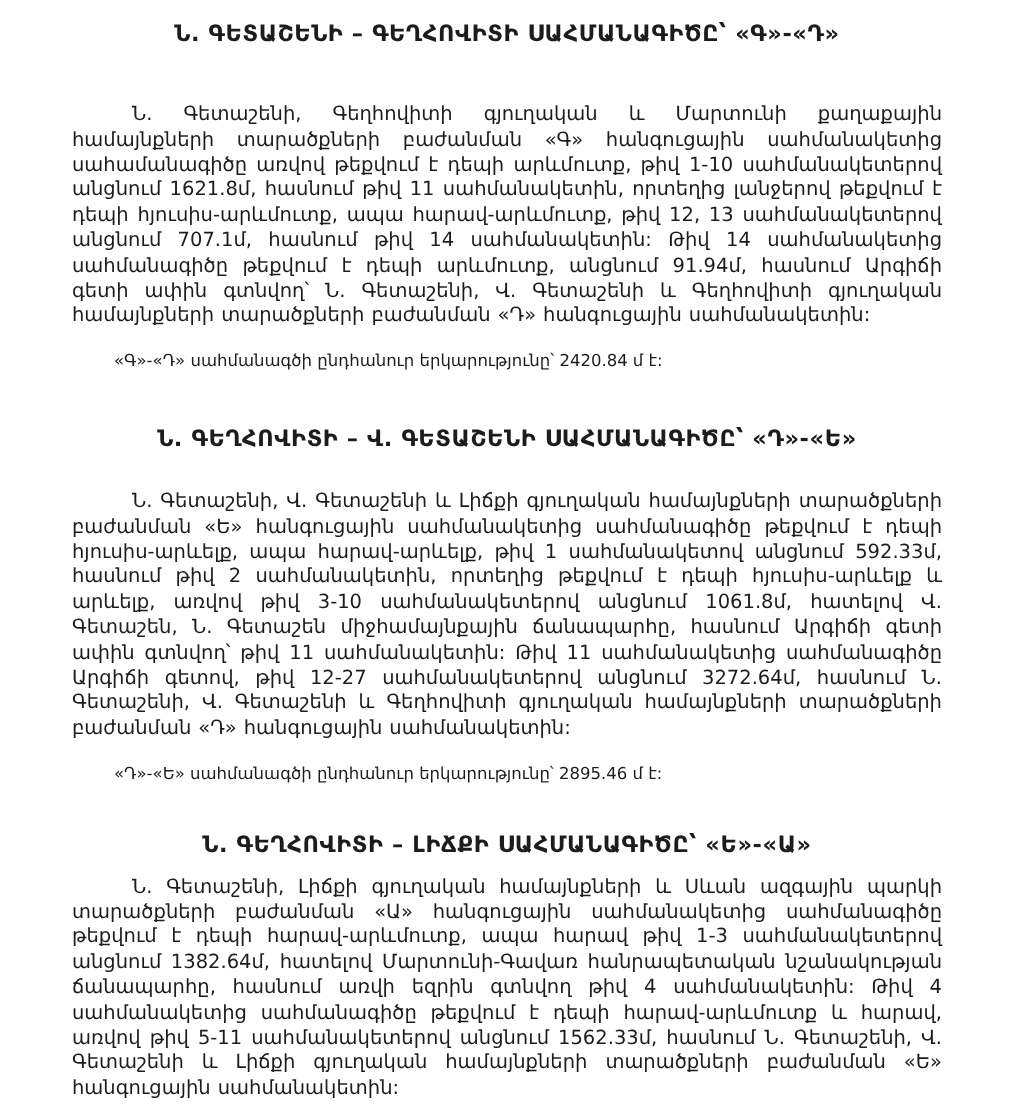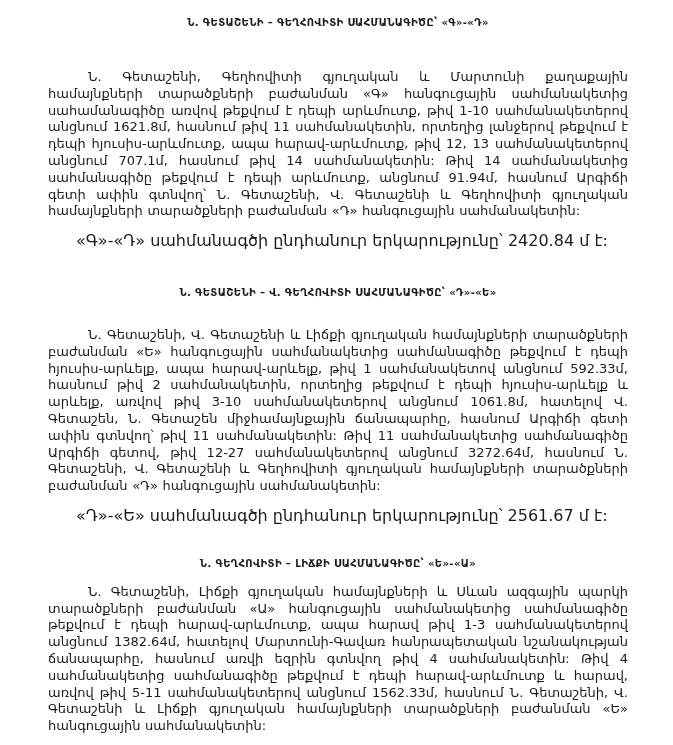--- a/index.html
+++ b/index.html
@@ -16,21 +16,21 @@
   }
   .doc {
     padding: 10px 33px 0 36px;
   }
   .section {
     margin: 0;
   }
   .section-title {
     text-align: center;
     font-weight: bold;
-    font-size: 10px;
+    font-size: 15px;
     letter-spacing: 0.4px;
     line-height: 17px;
     margin: 0;
   }
   .section-title.first {
     margin-top: 4px;
     margin-bottom: 38px;
   }
   .section-title.second {
     margin-top: 34px;
@@ -42,44 +42,44 @@
   }
   .para {
     font-size: 13px;
     line-height: 16.8px;
     text-align: justify;
     text-indent: 40px;
     margin: 12px;
     word-spacing: 0.5px;
   }
   .summary {
-    font-size: 16px;
+    font-size: 11px;
     line-height: 16.8px;
     text-indent: 40px;
     margin: 0;
   }
   .summary.gap-before {
     margin-top: 13px;
   }
 </style>
 </head>
 <body>
 
 <div class="doc">
 
   <div class="section">
     <h1 class="section-title first">Ն. ԳԵՏԱՇԵՆԻ – ԳԵՂՀՈՎԻՏԻ ՍԱՀՄԱՆԱԳԻԾԸ՝ «Գ»-«Դ»</h1>
     <p class="para">Ն. Գետաշենի, Գեղհովիտի գյուղական և Մարտունի քաղաքային համայնքների տարածքների բաժանման «Գ» հանգուցային սահմանակետից սահամանագիծը առվով թեքվում է դեպի արևմուտք, թիվ 1-10 սահմանակետերով անցնում 1621.8մ, հասնում թիվ 11 սահմանակետին, որտեղից լանջերով թեքվում է դեպի հյուսիս-արևմուտք, ապա հարավ-արևմուտք, թիվ 12, 13 սահմանակետերով անցնում 707.1մ, հասնում թիվ 14 սահմանակետին: Թիվ 14 սահմանակետից սահմանագիծը թեքվում է դեպի արևմուտք, անցնում 91.94մ, հասնում Արգիճի գետի ափին գտնվող՝ Ն. Գետաշենի, Վ. Գետաշենի և Գեղհովիտի գյուղական համայնքների տարածքների բաժանման «Դ» հանգուցային սահմանակետին:</p>
     <p class="summary gap-before">«Գ»-«Դ» սահմանագծի ընդհանուր երկարությունը՝ 2420.84 մ է:</p>
   </div>
 
   <div class="section">
-    <h1 class="section-title second">Ն. ԳԵՏԱՇԵՆԻ – Վ. ԳԵՂՀՈՎԻՏԻ ՍԱՀՄԱՆԱԳԻԾԸ՝ «Դ»-«Ե»</h1>
+    <h1 class="section-title second">Ն. ԳԵՂՀՈՎԻՏԻ – Վ. ԳԵՏԱՇԵՆԻ ՍԱՀՄԱՆԱԳԻԾԸ՝ «Դ»-«Ե»</h1>
     <p class="para">Ն. Գետաշենի, Վ. Գետաշենի և Լիճքի գյուղական համայնքների տարածքների բաժանման «Ե» հանգուցային սահմանակետից սահմանագիծը թեքվում է դեպի հյուսիս-արևելք, ապա հարավ-արևելք, թիվ 1 սահմանակետով անցնում 592.33մ, հասնում թիվ 2 սահմանակետին, որտեղից թեքվում է դեպի հյուսիս-արևելք և արևելք, առվով թիվ 3-10 սահմանակետերով անցնում 1061.8մ, հատելով Վ. Գետաշեն, Ն. Գետաշեն միջհամայնքային ճանապարհը, հասնում Արգիճի գետի ափին գտնվող՝ թիվ 11 սահմանակետին: Թիվ 11 սահմանակետից սահմանագիծը Արգիճի գետով, թիվ 12-27 սահմանակետերով անցնում 3272.64մ, հասնում Ն. Գետաշենի, Վ. Գետաշենի և Գեղհովիտի գյուղական համայնքների տարածքների բաժանման «Դ» հանգուցային սահմանակետին:</p>
-    <p class="summary gap-before">«Դ»-«Ե» սահմանագծի ընդհանուր երկարությունը՝ 2561.67 մ է:</p>
+    <p class="summary gap-before">«Դ»-«Ե» սահմանագծի ընդհանուր երկարությունը՝ 2895.46 մ է:</p>
   </div>
 
   <div class="section">
     <h1 class="section-title third">Ն. ԳԵՂՀՈՎԻՏԻ – ԼԻՃՔԻ ՍԱՀՄԱՆԱԳԻԾԸ՝ «Ե»-«Ա»</h1>
     <p class="para">Ն. Գետաշենի, Լիճքի գյուղական համայնքների և Սևան ազգային պարկի տարածքների բաժանման «Ա» հանգուցային սահմանակետից սահմանագիծը թեքվում է դեպի հարավ-արևմուտք, ապա հարավ թիվ 1-3 սահմանակետերով անցնում 1382.64մ, հատելով Մարտունի-Գավառ հանրապետական նշանակության ճանապարհը, հասնում առվի եզրին գտնվող թիվ 4 սահմանակետին: Թիվ 4 սահմանակետից սահմանագիծը թեքվում է դեպի հարավ-արևմուտք և հարավ, առվով թիվ 5-11 սահմանակետերով անցնում 1562.33մ, հասնում Ն. Գետաշենի, Վ. Գետաշենի և Լիճքի գյուղական համայնքների տարածքների բաժանման «Ե» հանգուցային սահմանակետին:</p>
     <p class="summary">«Ե»-«Ա» սահմանագծի ընդհանուր երկարությունը՝ 2944.97 մ է:</p>
   </div>
 
 </div>
 

